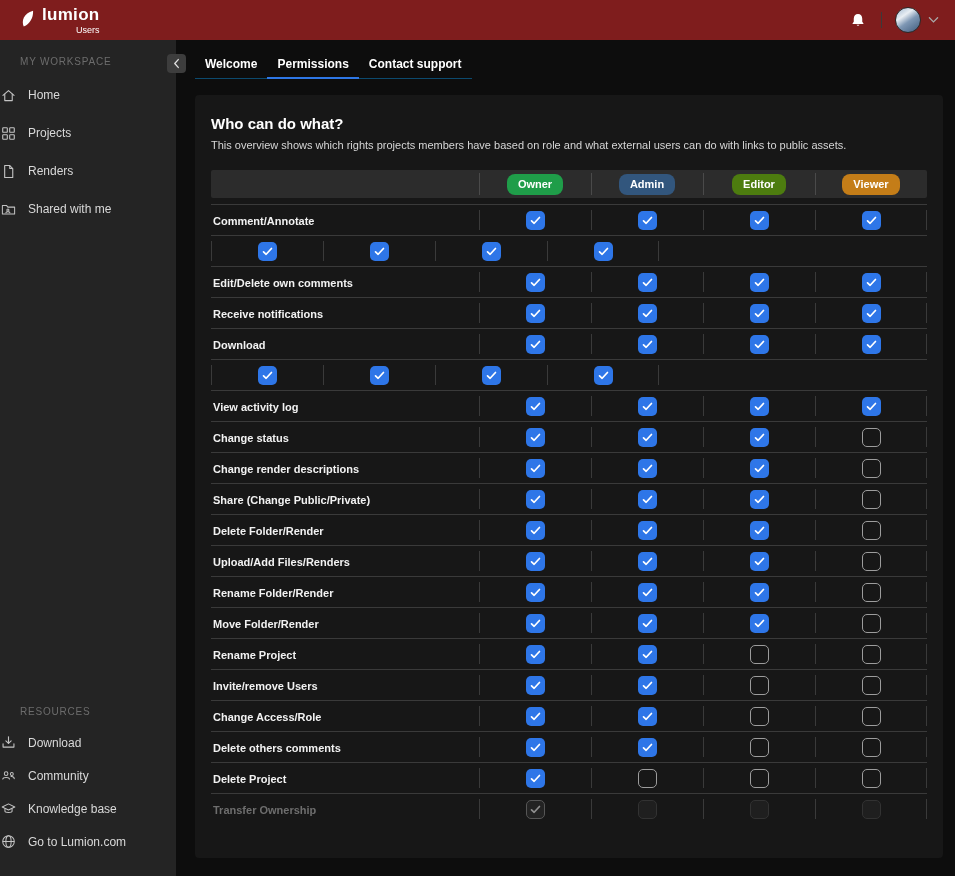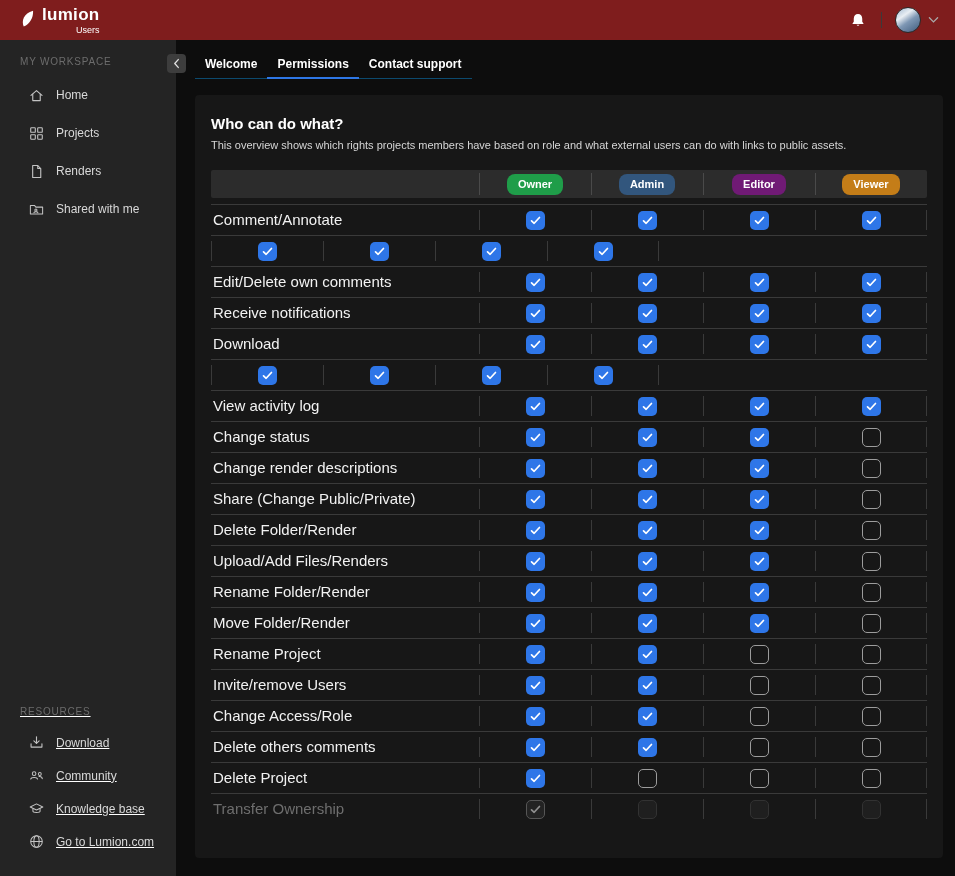--- a/index.html
+++ b/index.html
@@ -41,27 +41,27 @@
     position:absolute; top:40px; left:0; bottom:0; width:176px;
     background:#242424; display:flex; flex-direction:column;
     padding:16px 0 18px;
   }
   .section-label{
     color:#6c6c6c; font-size:10px; letter-spacing:.8px;
     padding-left:20px; line-height:12px; margin-bottom:8px;
   }
   .nav-item{
     display:flex; align-items:center; gap:11px;
-    height:38px; padding-left:28px; cursor:pointer;
+    height:38px; cursor:pointer;
     color:#d9d9d9; font-size:12px;
   }
   .resources .nav-item{ height:33px; }
   .nav-icon{ width:17px; height:17px; color:#c3c3c3; display:flex; flex:none; }
   .nav-icon svg{ width:100%; height:100%; }
-  .resources{ margin-top:auto;text-decoration:underline; }
+  .resources{ margin-top:auto; }
   .collapse-btn{
     position:absolute; top:54px; left:167px; width:19px; height:19px;
     background:#3d3d3d; border:none; border-radius:4px; z-index:6;
     display:flex; align-items:center; justify-content:center;
     color:#e3e3e3; cursor:pointer;
   }
   .collapse-btn svg{ width:7px; height:11px; }
   
   .main{ position:absolute; top:40px; left:176px; right:0; bottom:0; background:#0d0d0d; }
   .tabs{
@@ -103,21 +103,21 @@
   .tr{
     display:flex; height:31px; align-items:center;
     border-top:1px solid #3a3a3a; position:relative;
   }
   .tr .role-col::before{
     content:""; position:absolute; left:0; top:5px; bottom:5px; width:1px; background:#3a3a3a;
   }
   .tr .role-col:last-child::after{
     content:""; position:absolute; right:0; top:5px; bottom:5px; width:1px; background:#3a3a3a;
   }
-  .row-label{ font-size:15px; font-weight:normal; color:#f2f2f2; padding-left:2px; }
+  .row-label{ font-size:11px; font-weight:bold; color:#f2f2f2; padding-left:2px; }
   .tr.disabled .row-label{ color:#6e6e6e; }
   .checkbox{
     width:19px; height:19px; border-radius:5px;
     display:flex; align-items:center; justify-content:center; cursor:pointer;
   }
   .checkbox.checked{ background:#2e76e8; }
   .checkbox.unchecked{ border:1.5px solid #9c9c9c; background:transparent; }
   .checkbox svg{ width:11px; height:9px; }
   .checkbox svg path{ stroke:#fff; }
   .tr.disabled .checkbox{ cursor:default; }
@@ -273,21 +273,21 @@
     <div class="perm-table">
       <div class="thead" id="thead">
           <div class="label-col"></div>
           <div class="role-col">
             <span class="badge" style="background:#1f9d49">Owner</span>
           </div>
           <div class="role-col">
             <span class="badge" style="background:#32567d">Admin</span>
           </div>
           <div class="role-col">
-            <span class="badge" style="background:#701a75">Editor</span>
+            <span class="badge" style="background:#4d7c0f">Editor</span>
           </div>
           <div class="role-col">
             <span class="badge" style="background:#c47d18">Viewer</span>
           </div>
         </div>
       <div id="tbody">
           <div class="tr">
             <div class="label-col"><span class="row-label">Comment/Annotate</span></div>
             <div class="role-col">
               <span class="checkbox checked">

